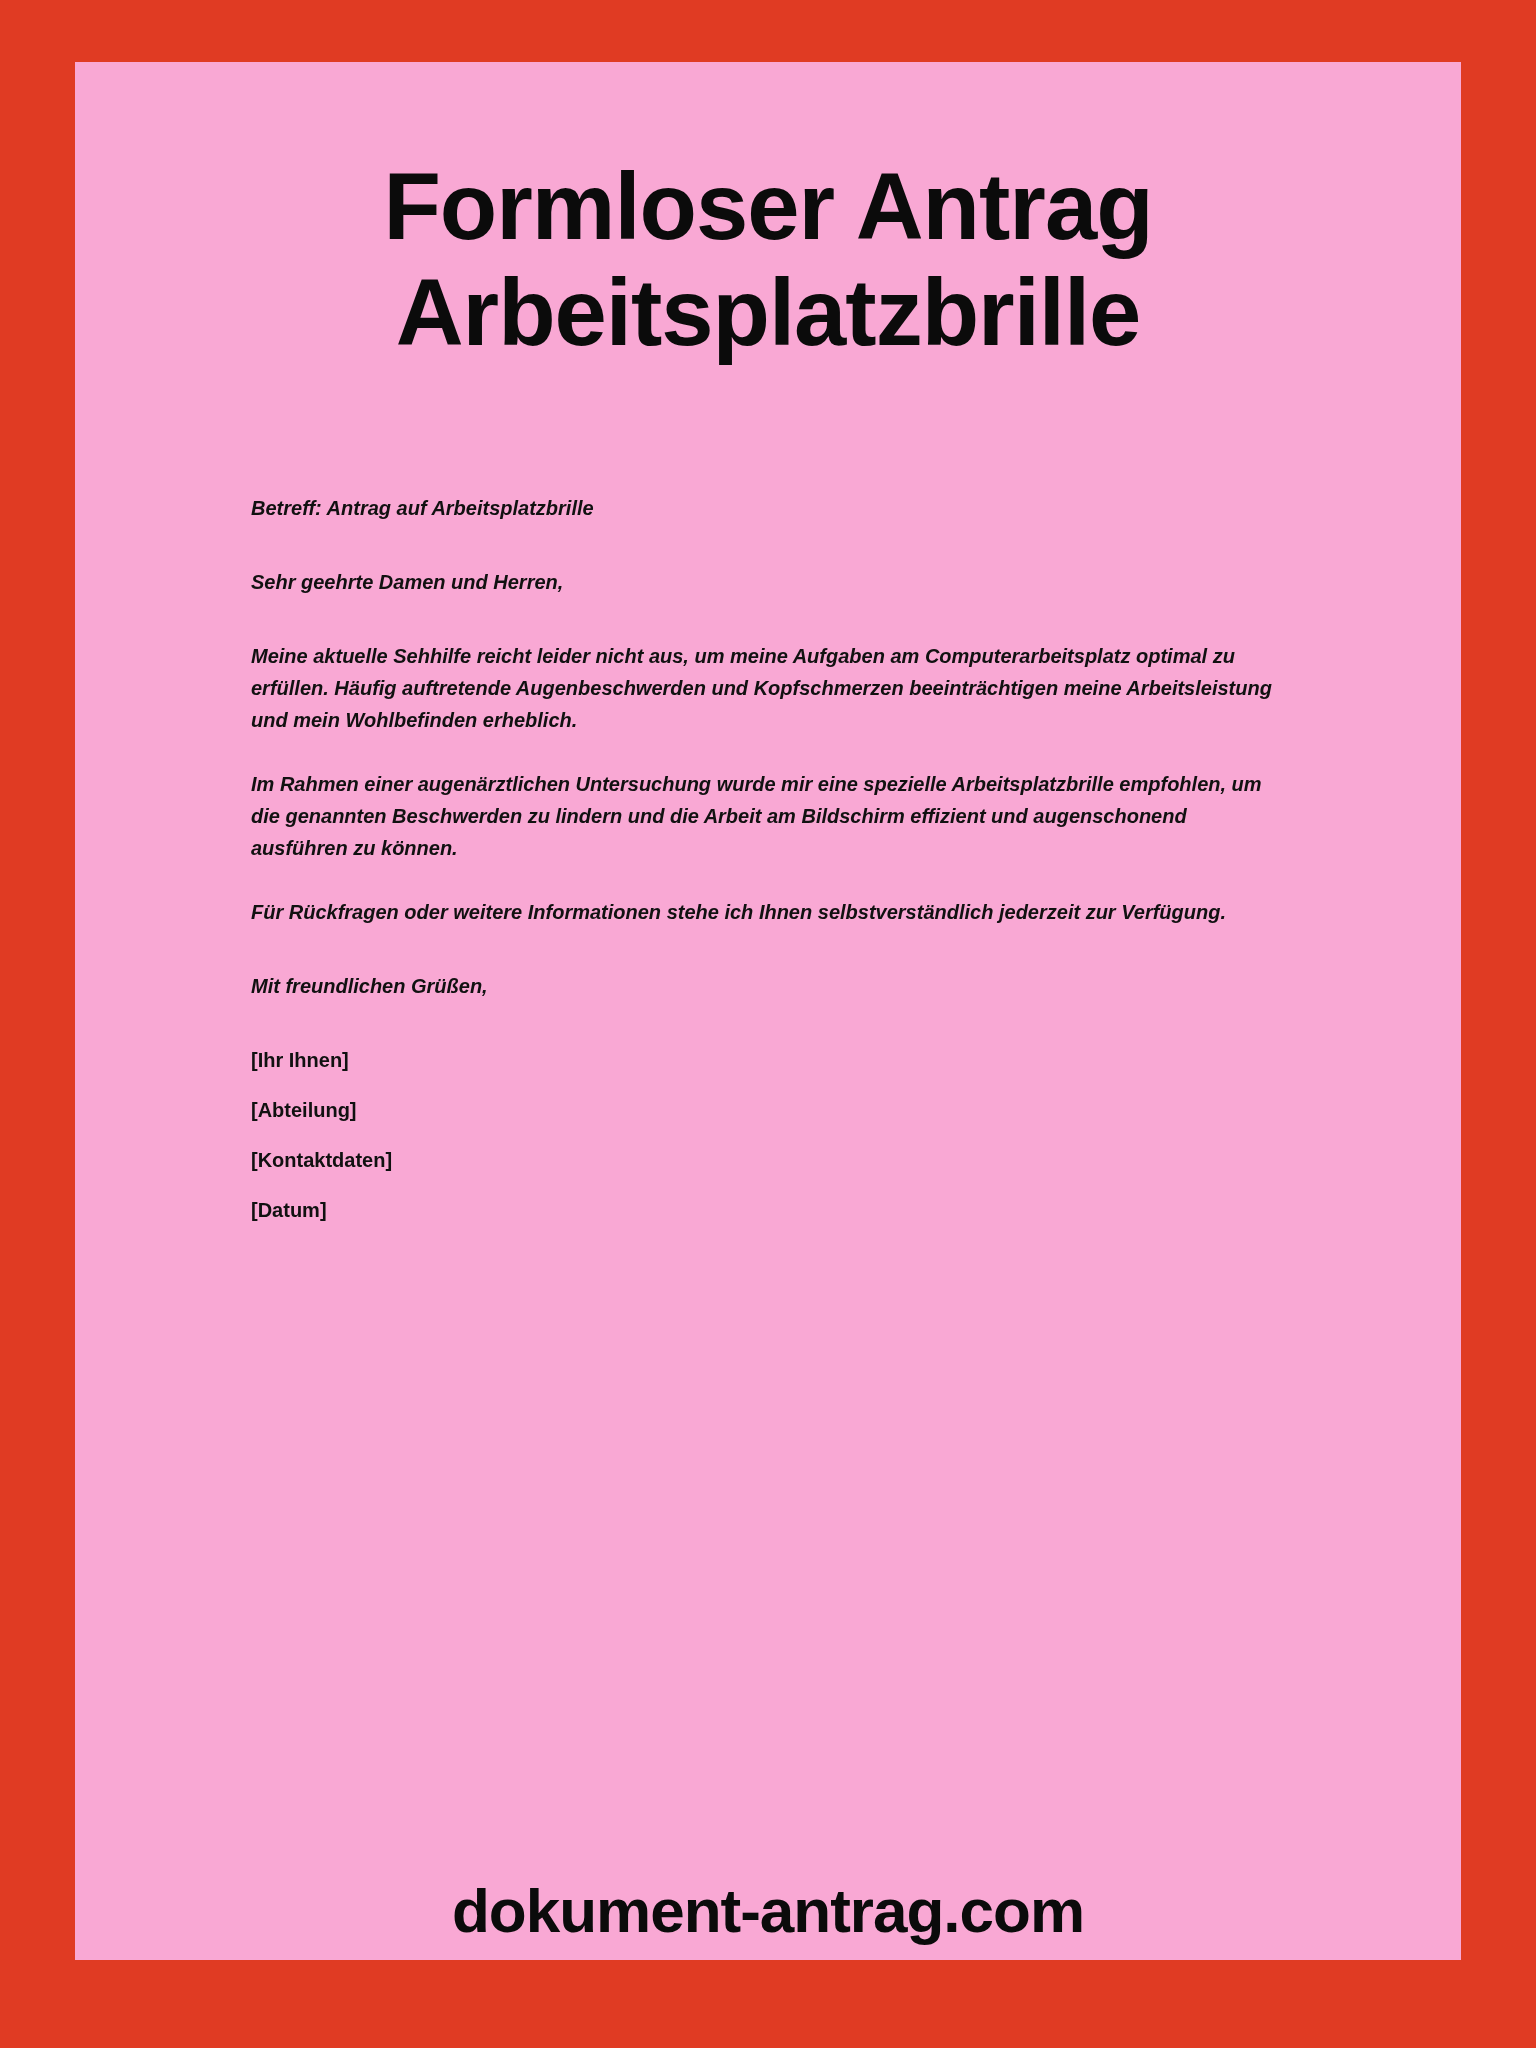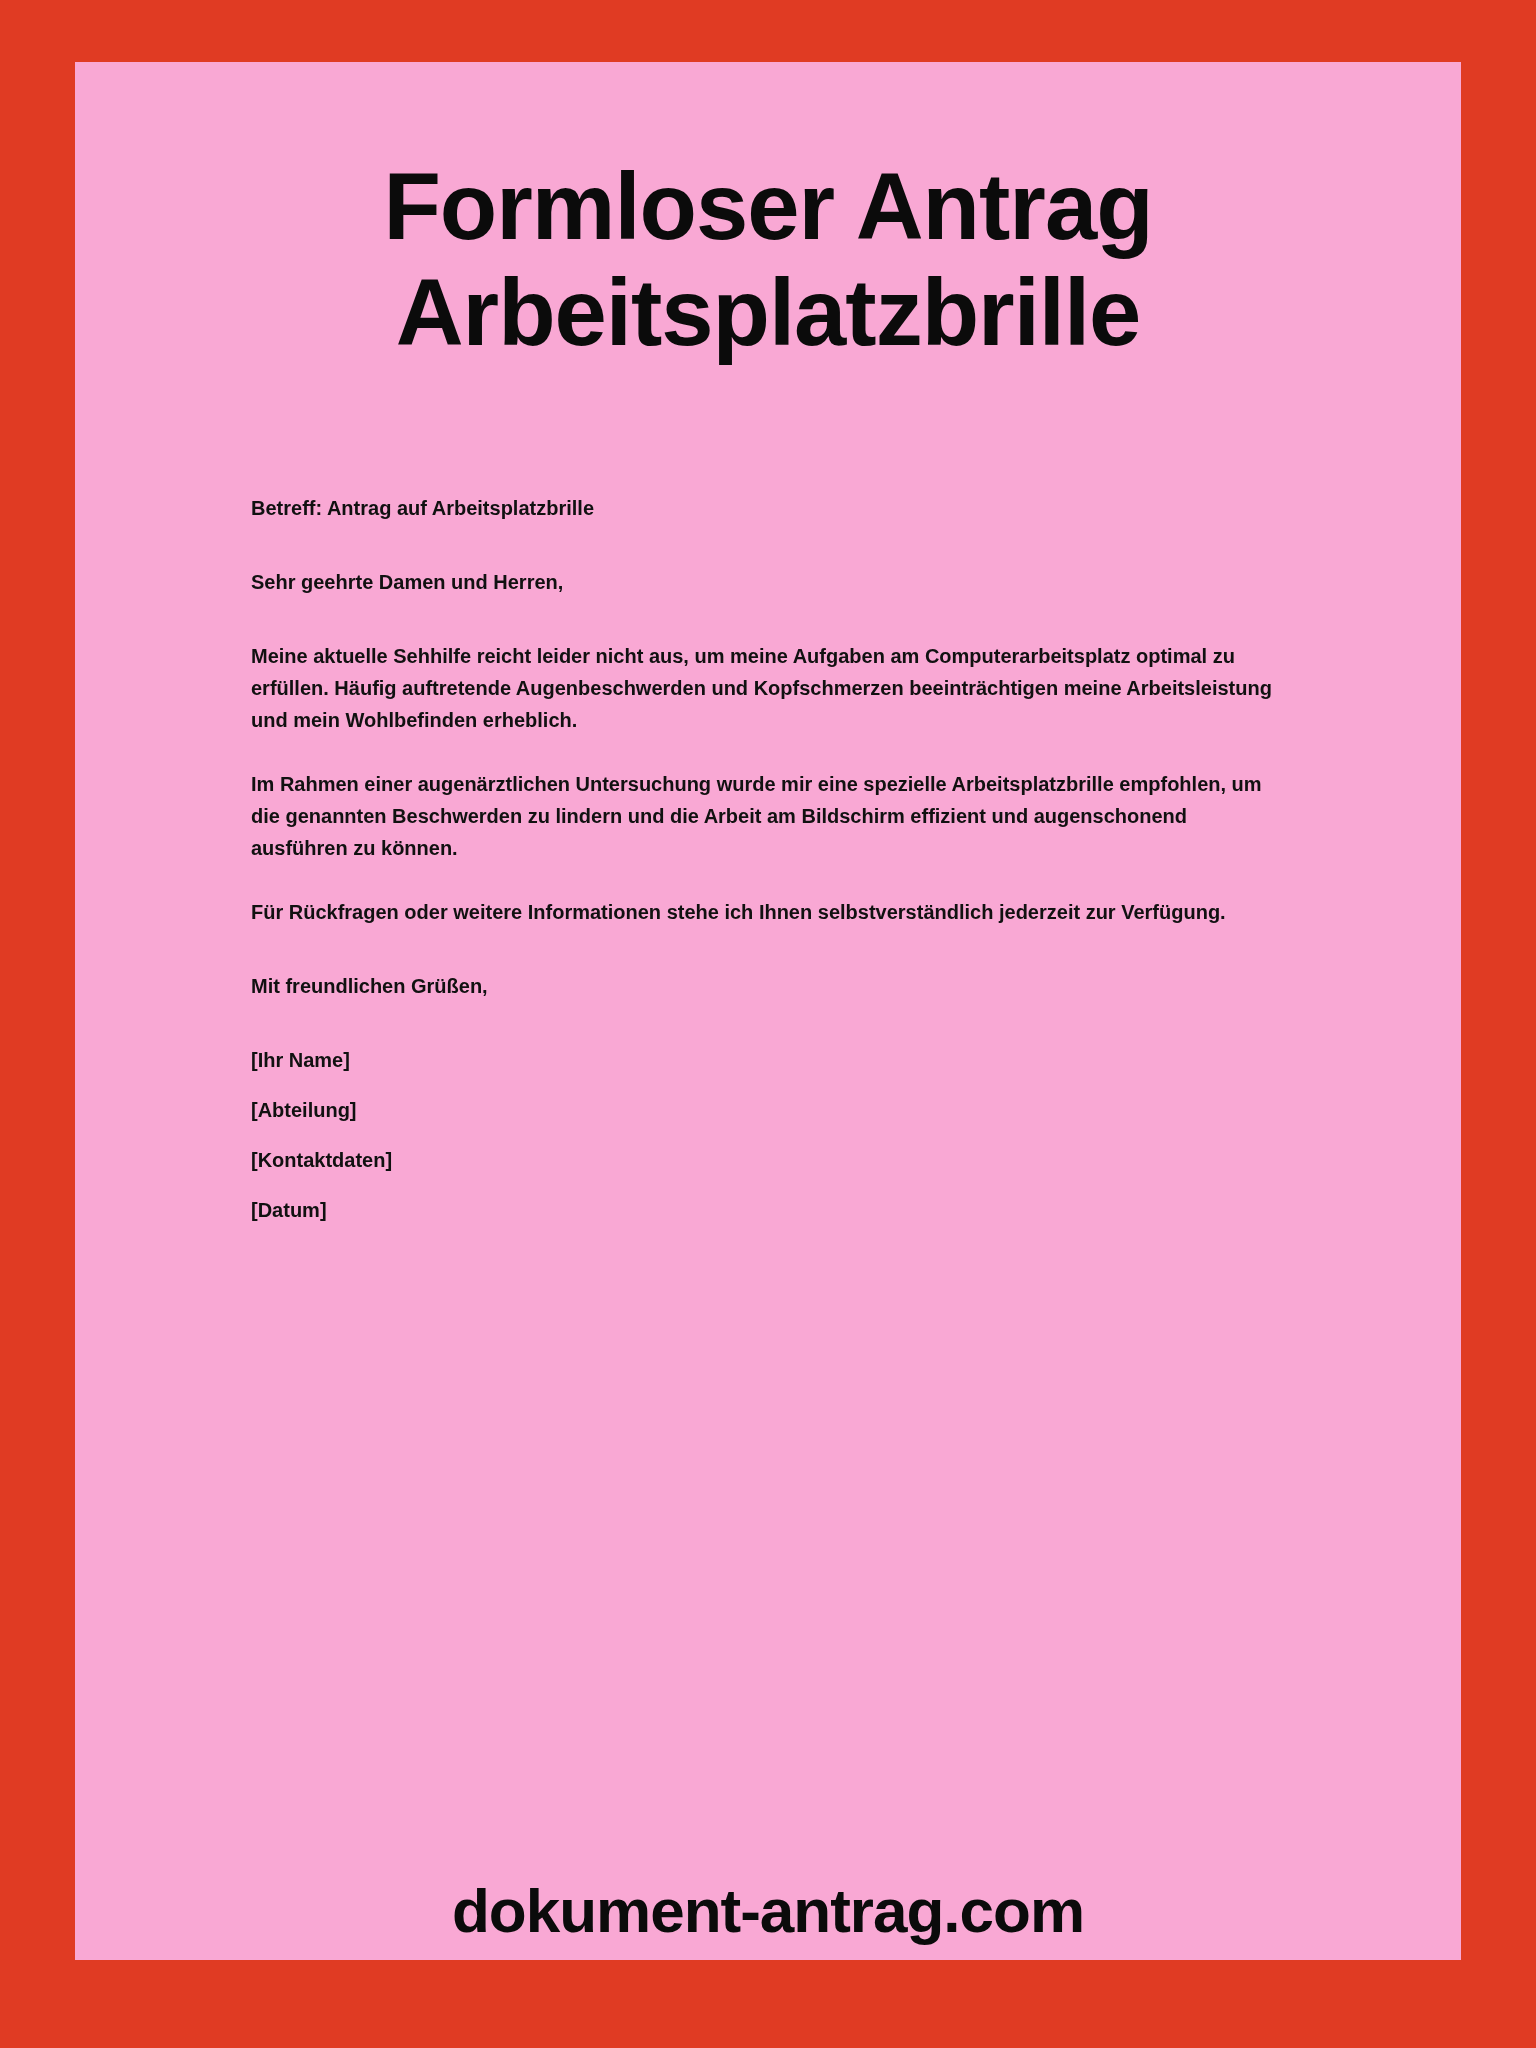--- a/index.html
+++ b/index.html
@@ -33,20 +33,21 @@
     font-weight: 900;
     letter-spacing: -1px;
     color: #0b0b0b;
   }
   .doc-title span { display: block; }
   .para {
     font-size: 20px;
     line-height: 32px;
     font-weight: bold;
     margin: 0 0 42px 0;
+    font-style: italic;
   }
   .para.tight { margin-bottom: 32px; }
   .sig-line {
     font-size: 20px;
     line-height: 32px;
     font-weight: bold;
     margin: 0 0 18px 0;
   }
   .site-footer {
     position: absolute;
@@ -77,20 +78,20 @@
 
   <p class="para tight">Meine aktuelle Sehhilfe reicht leider nicht aus, um meine Aufgaben am Computerarbeitsplatz optimal zu erfüllen. Häufig auftretende Augenbeschwerden und Kopfschmerzen beeinträchtigen meine Arbeitsleistung und mein Wohlbefinden erheblich.</p>
 
   <p class="para tight">Im Rahmen einer augenärztlichen Untersuchung wurde mir eine spezielle Arbeitsplatzbrille empfohlen, um die genannten Beschwerden zu lindern und die Arbeit am Bildschirm effizient und augenschonend ausführen zu können.</p>
 
 
   <p class="para">Für Rückfragen oder weitere Informationen stehe ich Ihnen selbstverständlich jederzeit zur Verfügung.</p>
 
   <p class="para">Mit freundlichen Grüßen,</p>
 
-  <p class="sig-line">[Ihr Name]</p>
+  <p class="sig-line">[Ihr Ihnen]</p>
   <p class="sig-line">[Abteilung]</p>
   <p class="sig-line">[Kontaktdaten]</p>
   <p class="sig-line">[Datum]</p>
 
   <div class="site-footer">dokument-antrag.com</div>
 
 </div>
 
 </body></html>

